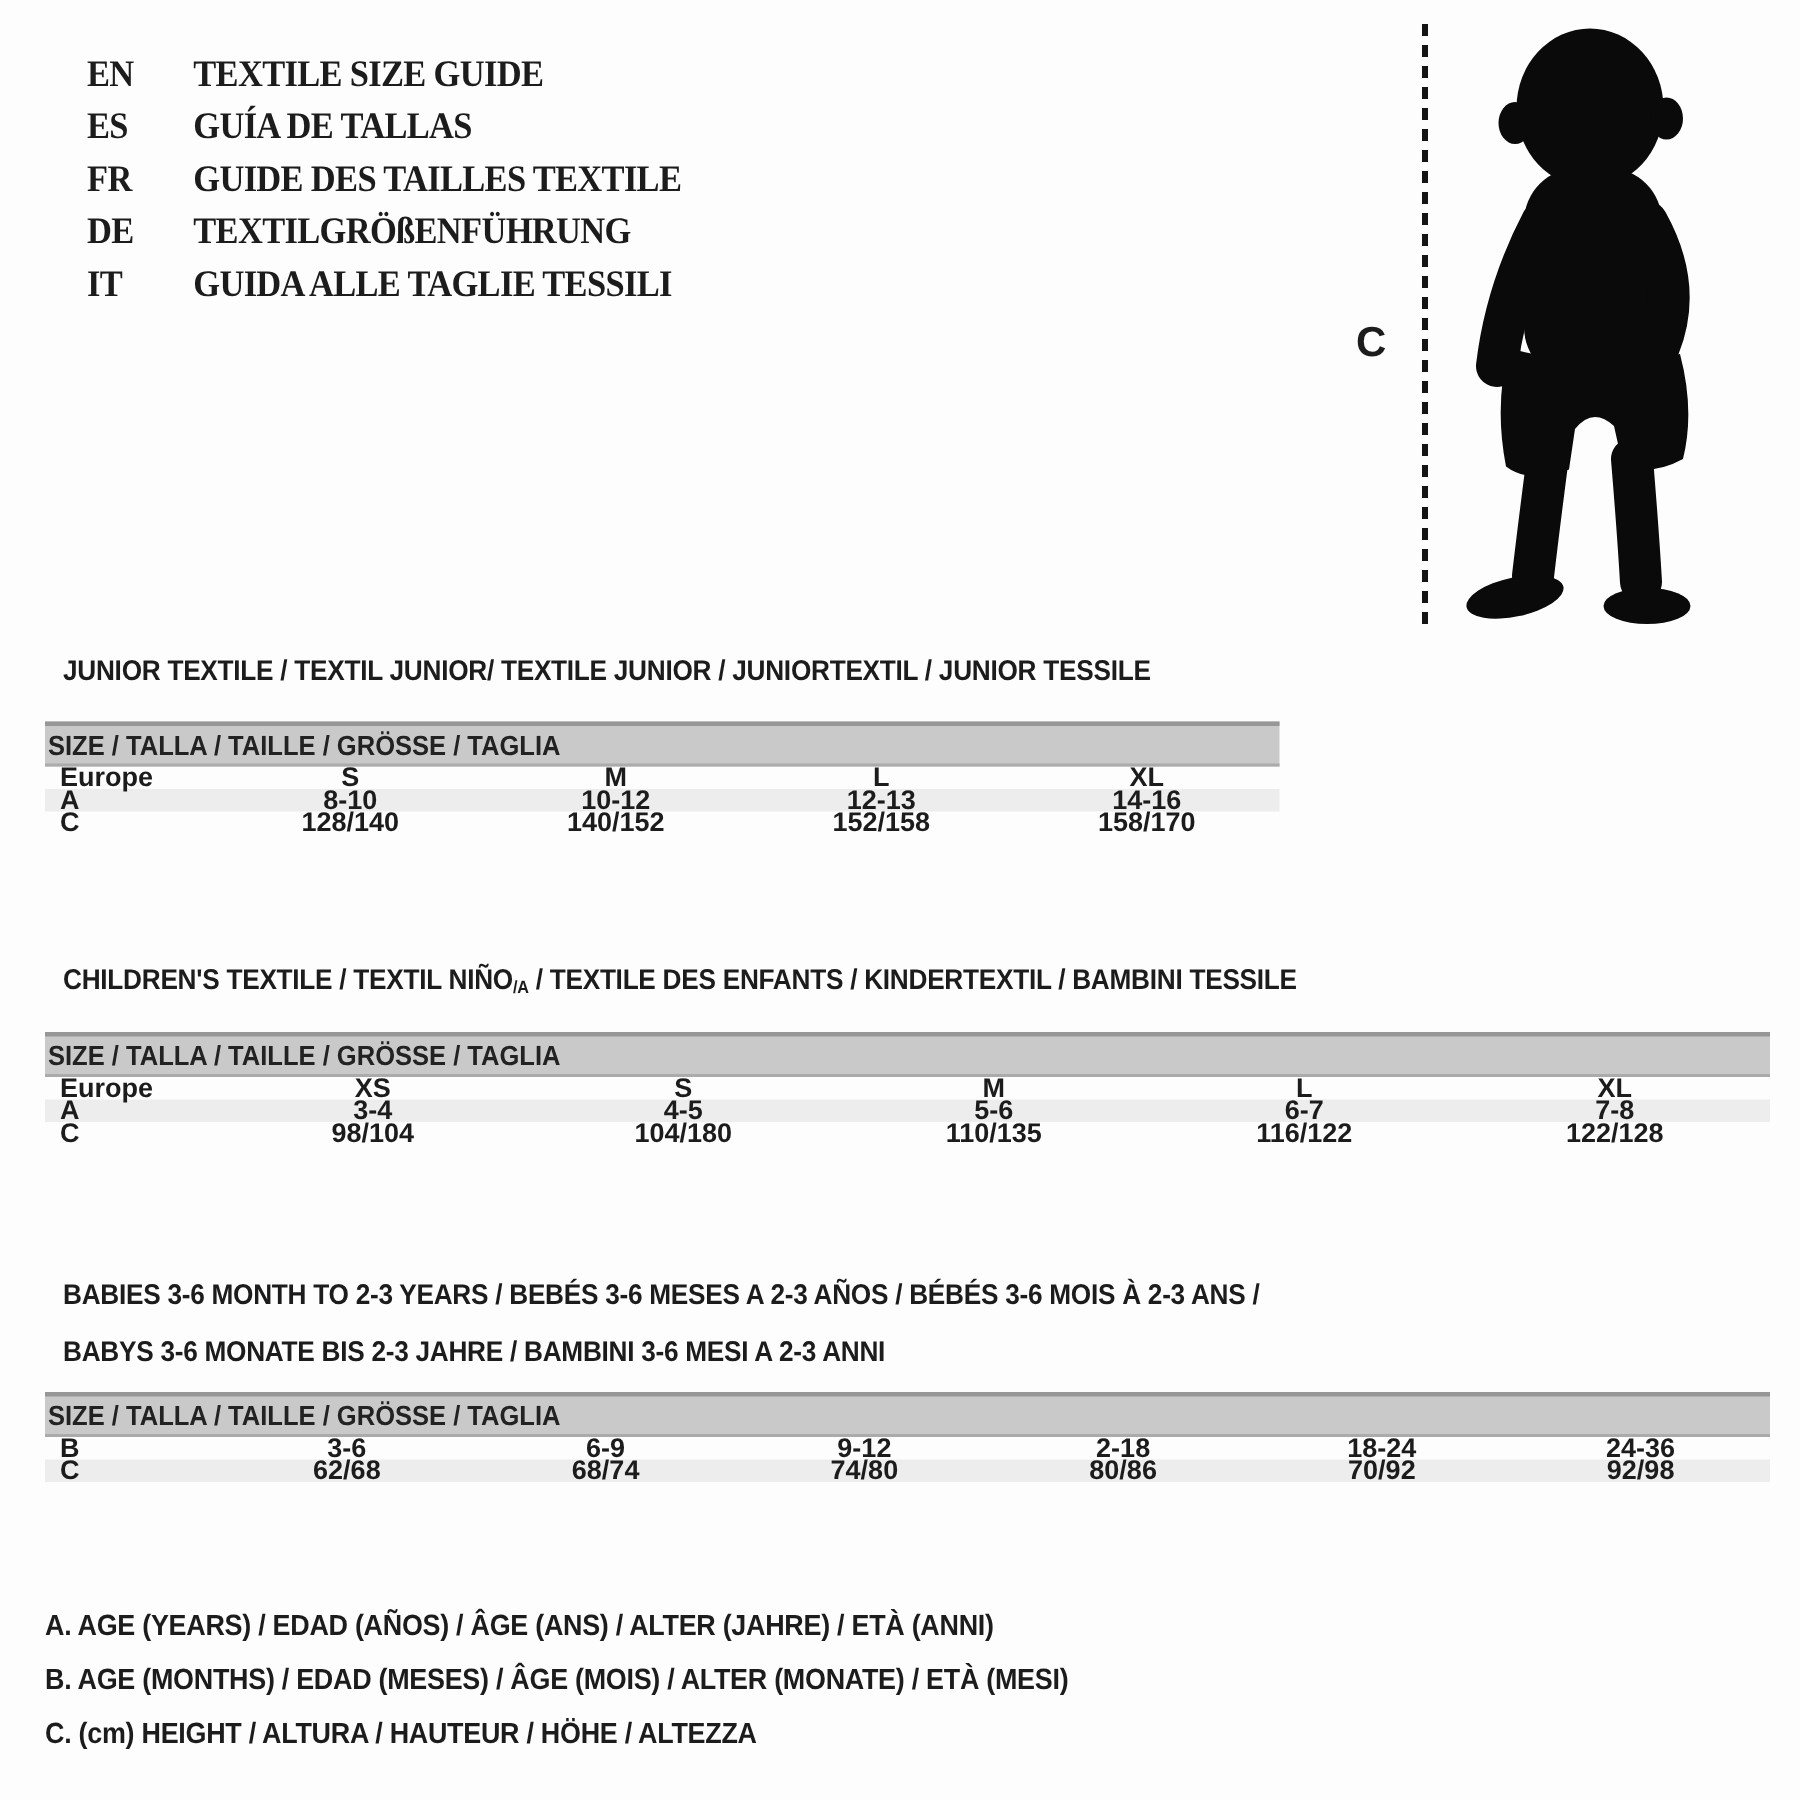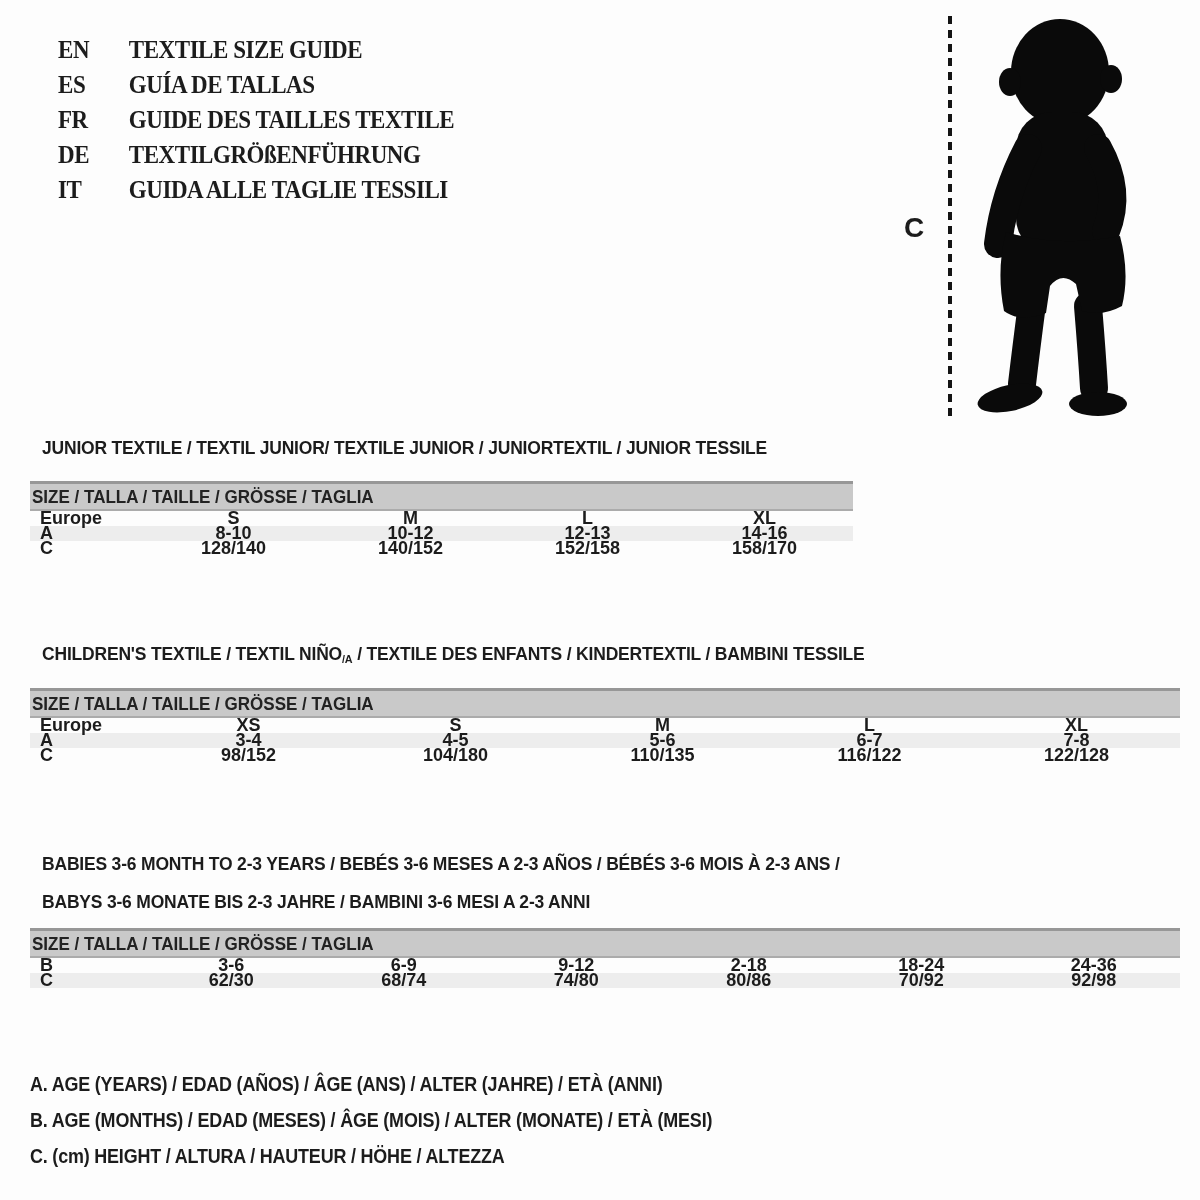--- a/index.html
+++ b/index.html
@@ -153,21 +153,21 @@
   <div class="trow row-gray">
     <span class="lbl">A</span>
     <span class="val">3-4</span>
     <span class="val">4-5</span>
     <span class="val">5-6</span>
     <span class="val">6-7</span>
     <span class="val">7-8</span>
   </div>
   <div class="trow">
     <span class="lbl">C</span>
-    <span class="val">98/152</span>
+    <span class="val">98/104</span>
     <span class="val">104/180</span>
     <span class="val">110/135</span>
     <span class="val">116/122</span>
     <span class="val">122/128</span>
   </div>
 </div>
 
 <div class="abs" style="left:42px; top:845px;">
   <div class="section-title cond" style="height:38px; display:flex; align-items:center;">BABIES 3-6 MONTH TO 2-3 YEARS / BEBÉS 3-6 MESES A 2-3 AÑOS / BÉBÉS 3-6 MOIS À 2-3 ANS /</div>
   <div class="section-title cond" style="height:38px; display:flex; align-items:center;">BABYS 3-6 MONATE BIS 2-3 JAHRE / BAMBINI 3-6 MESI A 2-3 ANNI</div>
@@ -181,21 +181,21 @@
     <span class="lbl">B</span>
     <span class="val">3-6</span>
     <span class="val">6-9</span>
     <span class="val">9-12</span>
     <span class="val">2-18</span>
     <span class="val">18-24</span>
     <span class="val">24-36</span>
   </div>
   <div class="trow row-gray">
     <span class="lbl">C</span>
-    <span class="val">62/30</span>
+    <span class="val">62/68</span>
     <span class="val">68/74</span>
     <span class="val">74/80</span>
     <span class="val">80/86</span>
     <span class="val">70/92</span>
     <span class="val">92/98</span>
   </div>
 </div>
 
 <div class="abs" style="left:30px; top:1066px;">
   <div class="legend-line cond">A. AGE (YEARS) / EDAD (AÑOS) / ÂGE (ANS) / ALTER (JAHRE) / ETÀ (ANNI)</div>

